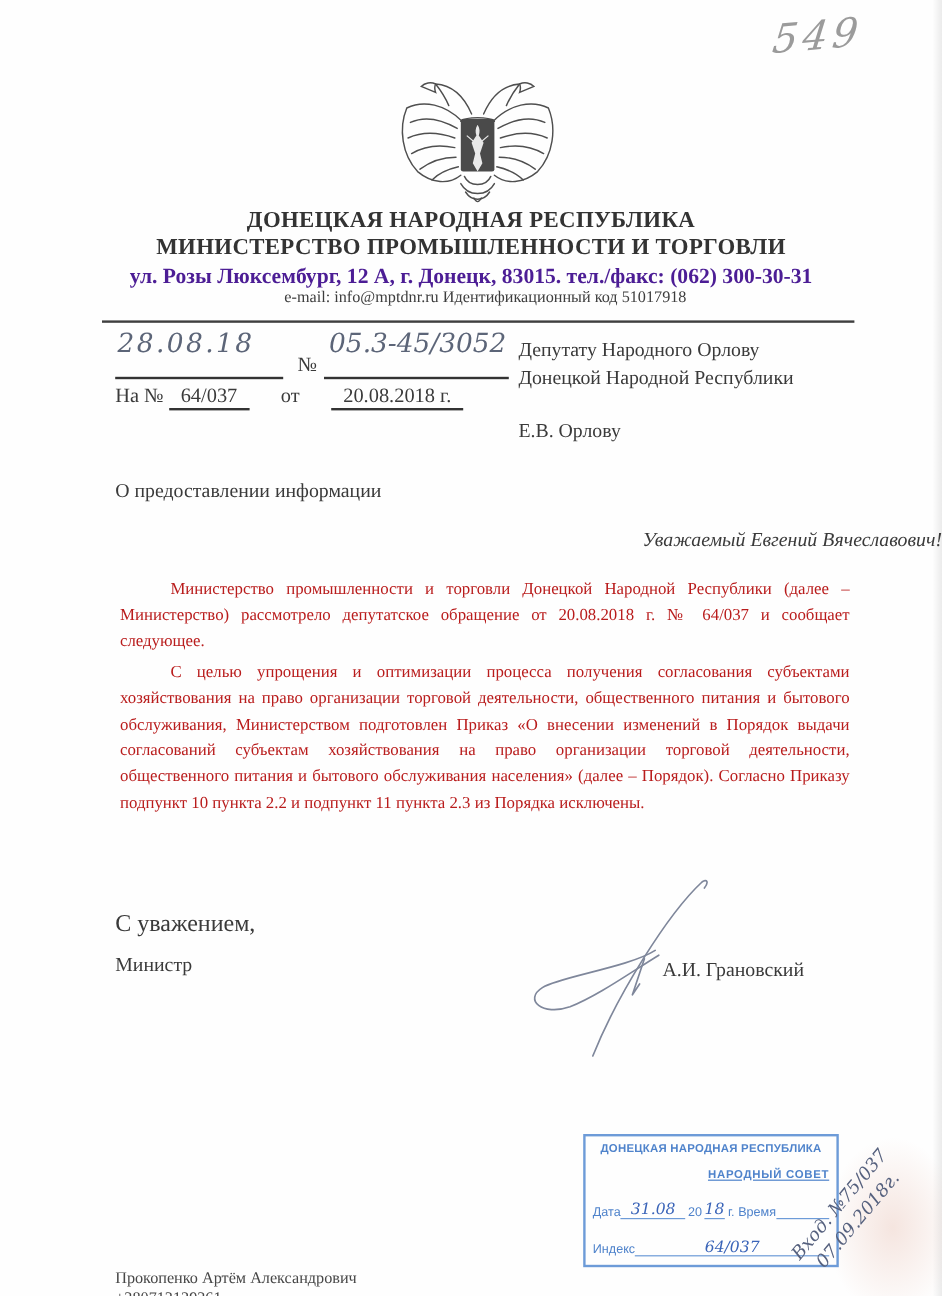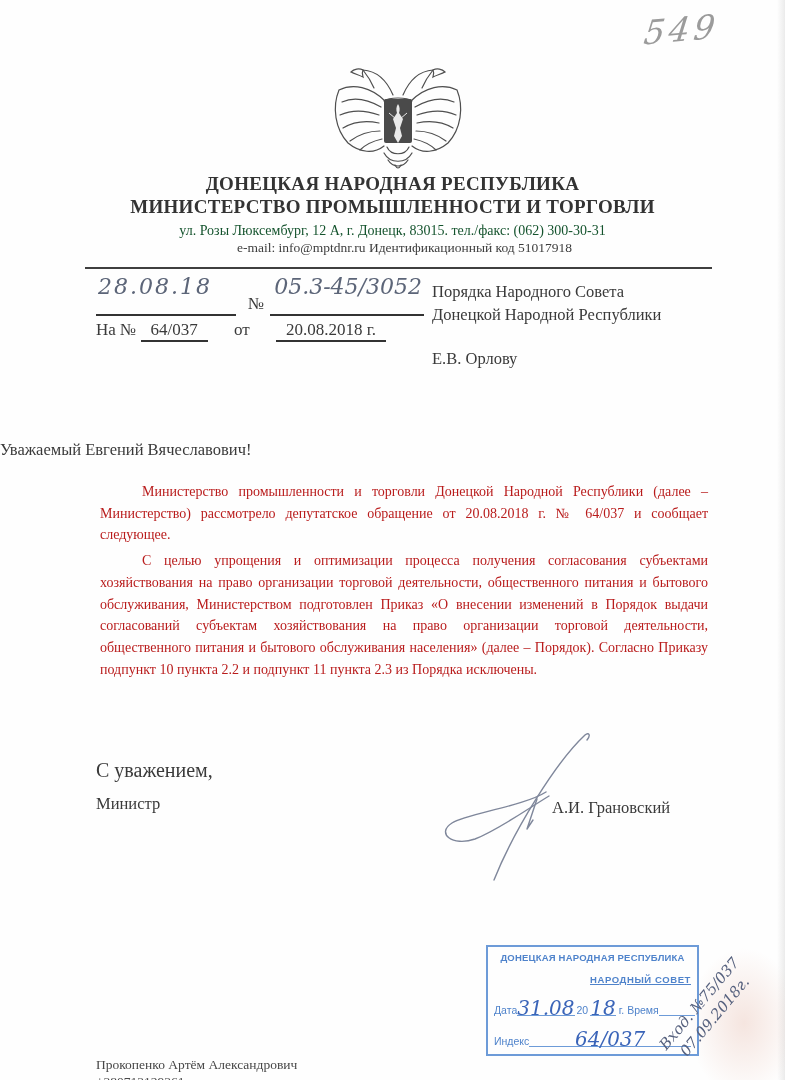--- a/index.html
+++ b/index.html
@@ -21,59 +21,59 @@
   
   .note-549 { position:absolute; top:10px; right:66px; font-size:33px; color:#9b9b9b;
     letter-spacing:4px; transform:rotate(-5deg) skewX(-12deg); }
 
   
   .emblem { position:absolute; left:329px; top:57px; width:138px; height:118px; }
 
   
   .header { position:absolute; top:172px; left:0; width:100%; text-align:center; }
   .title1, .title2 { font-size:19px; font-weight:bold; letter-spacing:0.3px; line-height:23px; color:#333; }
-  .addr { font-size:14px; line-height:17px; margin-top:4px; color:#14532d; }
+  .addr { font-size:18px; line-height:17px; margin-top:4px; color:#4c1d95;font-weight:bold; }
   .addr2 { font-size:13.5px; line-height:17px; color:#3d3d3d;padding-left:24px; }
   .hrule { position:absolute; top:267px; left:85px; width:627px; border-top:2px solid #3f3f3f; }
 
   
   .ref-row1 { position:absolute; left:96px; top:274px; display:flex; align-items:flex-end; }
   .ref-date { font-size:22px; letter-spacing:2px; border-bottom:2px solid #333; padding:0 24px 15px 2px; }
   .ref-no-sign { font-size:17px; margin:0 6px 2px 12px; }
   .ref-number { font-size:22px; border-bottom:2px solid #333; padding:0 2px 15px 4px; }
   .ref-row2 { position:absolute; left:96px; top:320px; font-size:17px; }
   .uline { border-bottom:2px solid #333; padding:0 10px 1px 10px; }
   .ref-ot { margin:0 22px; }
 
   
   .recipient { position:absolute; left:432px; top:281px; font-size:16.5px; line-height:22.5px; }
   .recipient-name { position:absolute; left:432px; top:349px; font-size:16.5px; }
 
   .subject { position:absolute; left:96px; top:399px; font-size:16.5px; }
-  .salutation { position:absolute; top:440px; left:0; width:100%; text-align:left; font-size:16.5px; }
+  .salutation { position:absolute; top:440px; left:0; width:100%; text-align:right; font-size:16.5px;font-style:italic; }
 
   .body-text { position:absolute; left:96px; top:477px; width:616px; }
   .body-text p { margin:4px; font-size:14px; line-height:21.7px; text-align:justify; text-indent:42px; color:#b91c1c; }
 
   .regards { position:absolute; left:96px; top:759px; font-size:20px; }
   .position-title { position:absolute; left:96px; top:794px; font-size:16.5px; }
   .signer-name { position:absolute; left:552px; top:798px; font-size:16.5px; }
   .signature { position:absolute; left:428px; top:726px; width:175px; height:160px; }
 
   .executor { position:absolute; left:96px; top:1024px; font-size:13.5px; line-height:17px; color:#474747;margin-top:32px; }
 
   
   .stamp { position:absolute; left:486px; top:945px; width:213px; box-sizing:border-box;
     border:2px solid #6d9bd8; padding:5px 6px 7px 6px;
     font-family:"Liberation Sans", sans-serif; color:#4f83cb; }
   .stamp-l1 { font-size:9.5px; font-weight:bold; text-align:center; letter-spacing:0.2px; }
   .stamp-l2 { font-size:9.5px; font-weight:bold; text-align:right; letter-spacing:0.6px; margin-top:11px;text-decoration:underline; }
   .stamp-row { display:flex; align-items:flex-end; font-size:10.5px; margin-top:17px; }
   .stamp-fill { border-bottom:1.5px solid #6d9bd8; }
-  .stamp-hand { color:#3a64b8; font-size:20px; line-height:13px; }
+  .stamp-hand { color:#3a64b8; font-size:13px; line-height:13px; }
   .sf-date { flex:1.1; text-align:center; }
   .sf-year { padding:0 2px; }
   .sf-time { flex:0.9; min-width:36px; }
   .sf-index { flex:1; text-align:center; }
   .stamp-gap { margin-left:3px; }
 
   
   .diag-note { position:absolute; left:612px; top:990px; width:190px;
     transform:rotate(-50deg); text-align:center;
     font-size:15px; line-height:20px; color:#56617e; }
@@ -141,25 +141,26 @@
   </div>
 
   <div class="ref-row2">
     <span>На №</span>
     <span class="uline">64/037</span>
     <span class="ref-ot">от</span>
     <span class="uline">20.08.2018 г.</span>
   </div>
 
   <div class="recipient">
-    <div>Порядка Народного Совета</div>
+    <div>Депутату Народного Орлову</div>
     <div>Донецкой Народной Республики</div>
   </div>
   <div class="recipient-name">Е.В. Орлову</div>
 
+  <div class="subject">О предоставлении информации</div>
 
   <div class="salutation">Уважаемый Евгений Вячеславович!</div>
 
   <div class="body-text">
     <p>Министерство промышленности и торговли Донецкой Народной Республики (далее – Министерство) рассмотрело депутатское обращение от 20.08.2018 г. № 64/037 и сообщает следующее.</p>
     <p>С целью упрощения и оптимизации процесса получения согласования субъектами хозяйствования на право организации торговой деятельности, общественного питания и бытового обслуживания, Министерством подготовлен Приказ «О внесении изменений в Порядок выдачи согласований субъектам хозяйствования на право организации торговой деятельности, общественного питания и бытового обслуживания населения» (далее – Порядок). Согласно Приказу подпункт 10 пункта 2.2 и подпункт 11 пункта 2.3 из Порядка исключены.</p>
   </div>
 
   <div class="regards">С уважением,</div>
   <div class="position-title">Министр</div>

